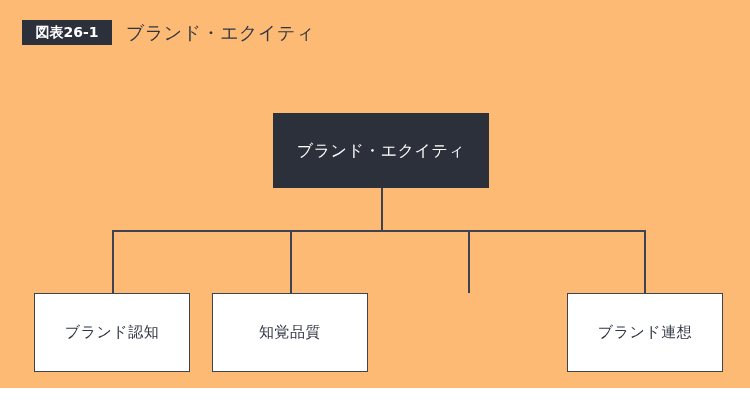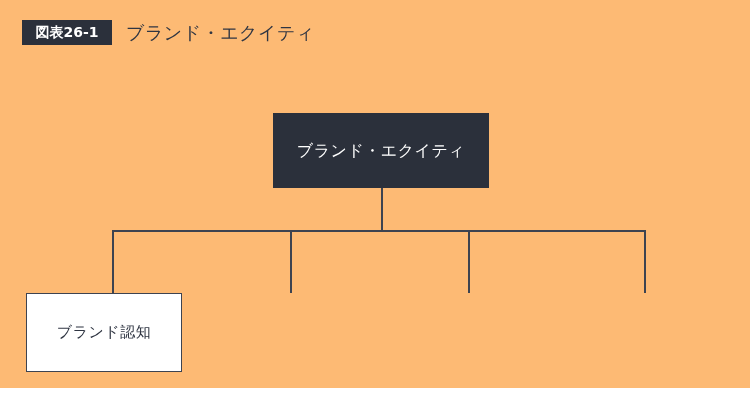--- a/index.html
+++ b/index.html
@@ -102,21 +102,21 @@
     justify-content: center;
   }
   .node-leaf .node-label {
     color: #2f3542;
     font-size: 15px;
     line-height: 1.5;
     text-align: center;
     letter-spacing: 0.5px;
     white-space: pre-line;
   }
-  .leaf-0 { left: 26px; font-family: Liberation Serif, serif; }
+  .leaf-0 { left: 34px; font-family: Liberation Serif, serif; }
   .leaf-1 { left: 212px; }
   .leaf-2 { left: 391px; }
   .leaf-3 { left: 567px; }
 
   
   .conn {
     position: absolute;
     background: #3d4350;
   }
   .conn-stem {
@@ -161,17 +161,23 @@
     <div class="conn conn-bus"></div>
     <div class="conn conn-drop drop-0"></div>
     <div class="conn conn-drop drop-1"></div>
     <div class="conn conn-drop drop-2"></div>
     <div class="conn conn-drop drop-3"></div>
 
     <div class="node-leaf leaf-0">
       <span class="node-label">ブランド認知</span>
     </div>
 
+    <div class="node-leaf leaf-1">
+      <span class="node-label">知覚品質</span>
+    </div>
 
 
+    <div class="node-leaf leaf-3">
+      <span class="node-label">ブランド連想</span>
+    </div>
 
   </div>
 </div>
 
 </body></html>

